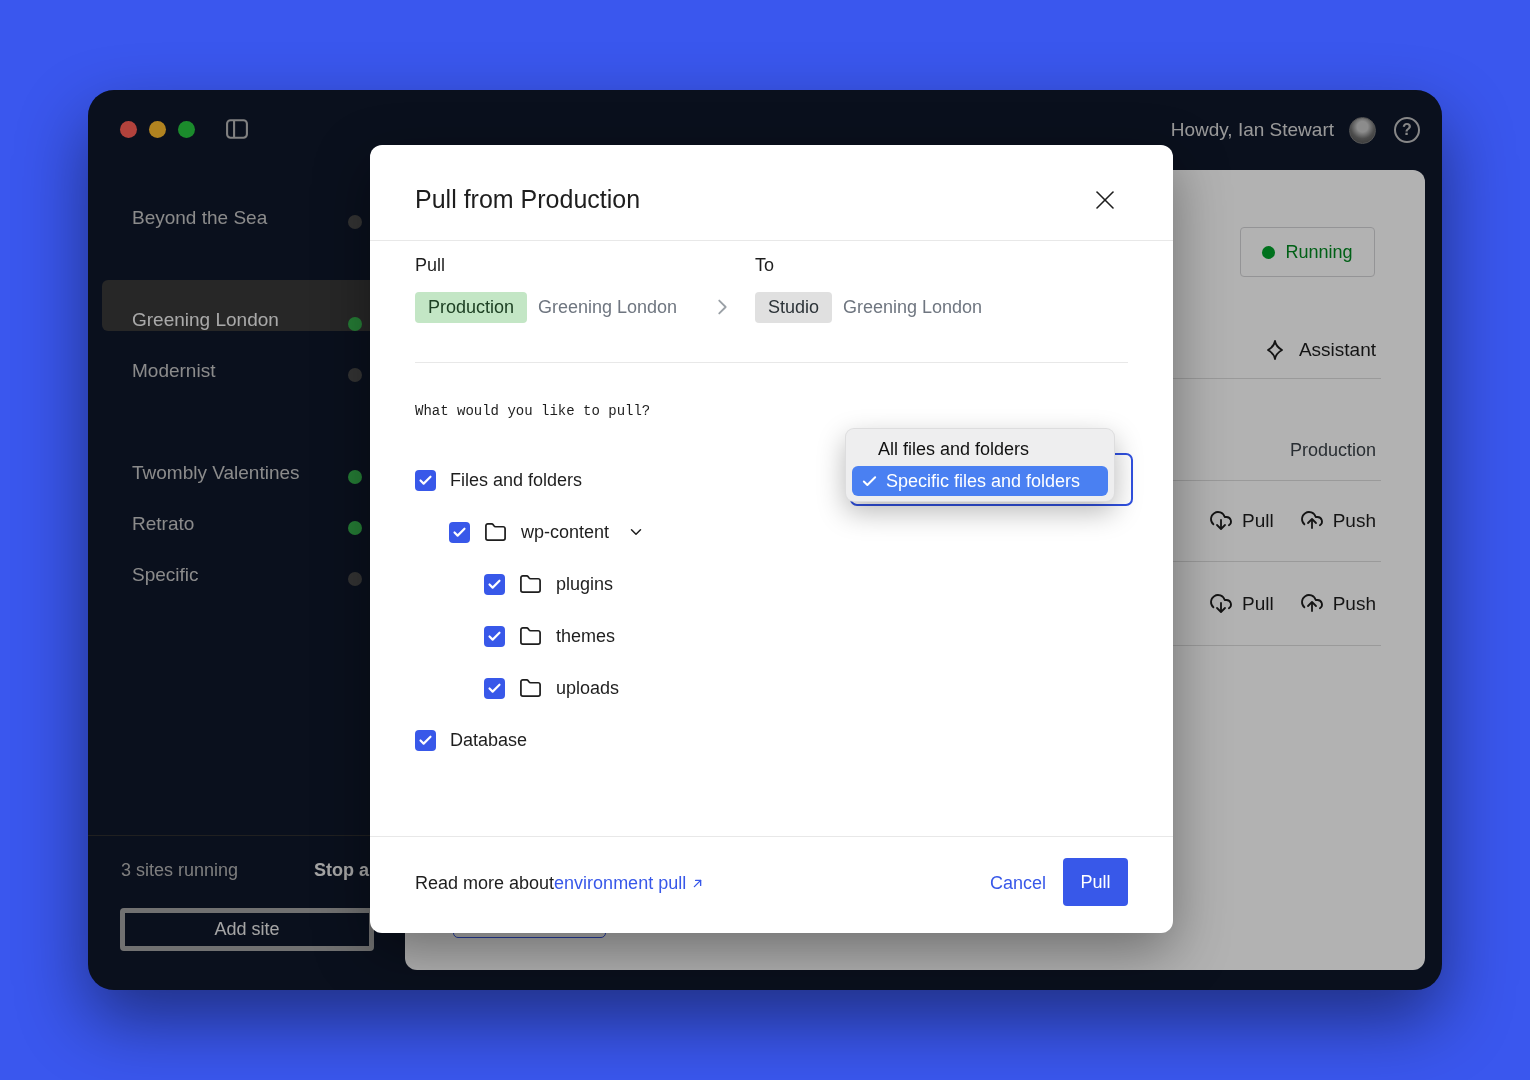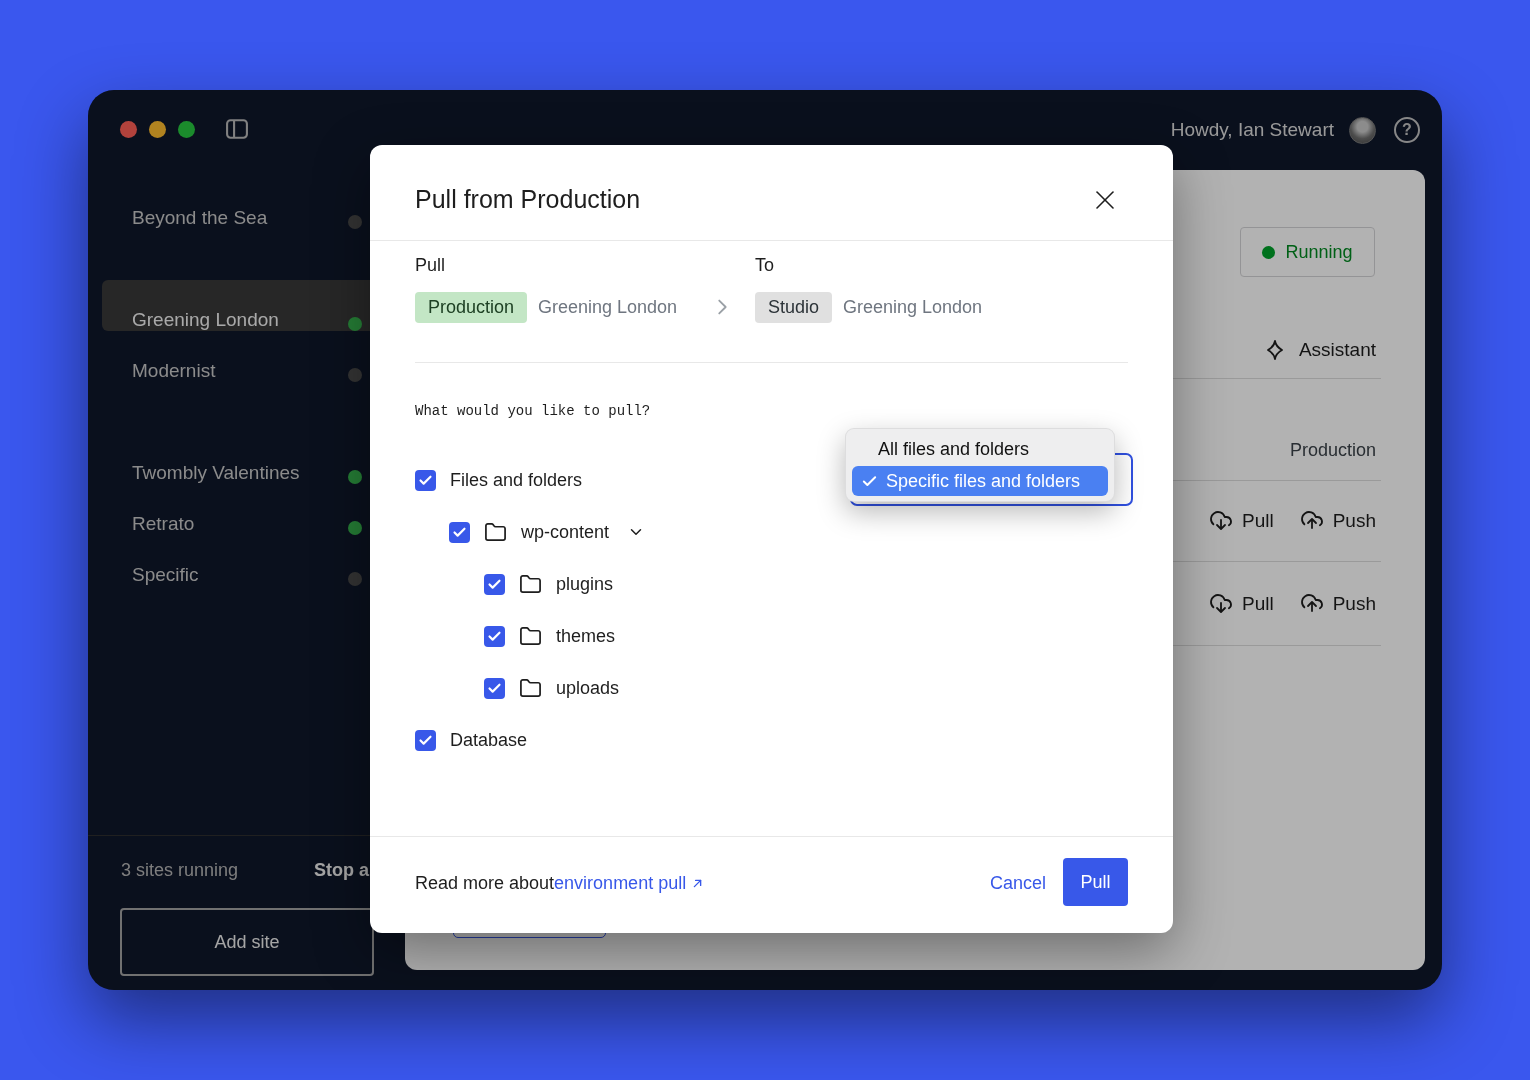--- a/index.html
+++ b/index.html
@@ -31,22 +31,22 @@
   .site-row { position:absolute; left:0; width:317px; height:51px; display:flex; align-items:flex-end; }
   .site-row .label { margin-left:44px; font-size:19px; color:#c7c7c7; }
   .site-row.selected { background:#383838; border-radius:6px; left:14px; width:299px; }
   .site-row.selected .label { margin-left:30px; color:#f2f2f2; }
   .dot { position:absolute; left:260px; width:14px; height:14px; border-radius:50%; background:#4a4a4a; }
   .site-row.selected .dot { left:246px; }
   .dot.running { background:#35b24c; }
   .sb-divider { position:absolute; left:0; top:745px; width:317px; height:1px; background:#2f2f2f; }
   .sb-status { position:absolute; left:33px; top:770px; font-size:18px; color:#b5b5b5; }
   .sb-stopall { position:absolute; left:226px; top:770px; font-size:18px; color:#ececec; font-weight:700; white-space:nowrap; }
-  .add-site { position:absolute; left:32px; top:818px; width:254px; height:68px;
-    border:2px solid #a3a3a3; border-radius:4px; background:transparent;
+  .add-site { position:absolute; left:32px; top:818px; width:254px; height:43px;
+    border:5px solid #a3a3a3; border-radius:4px; background:transparent;
     color:#ececec; font-size:18px; display:flex; align-items:center; justify-content:center; }
 
   
   .panel { position:absolute; left:317px; top:80px; width:1020px; height:800px;
     background:#ffffff; border-radius:12px; }
   .running-badge { position:absolute; left:835px; top:57px; width:135px; height:50px;
     border:1px solid #d5d5d7; border-radius:4px; display:flex; align-items:center; justify-content:center;
     gap:10px; font-size:18px; color:#008a20; }
   .running-badge .rdot { width:13px; height:13px; border-radius:50%; background:#00a32a; }
   .assistant { position:absolute; right:49px; top:168px; display:flex; align-items:center; gap:12px;

